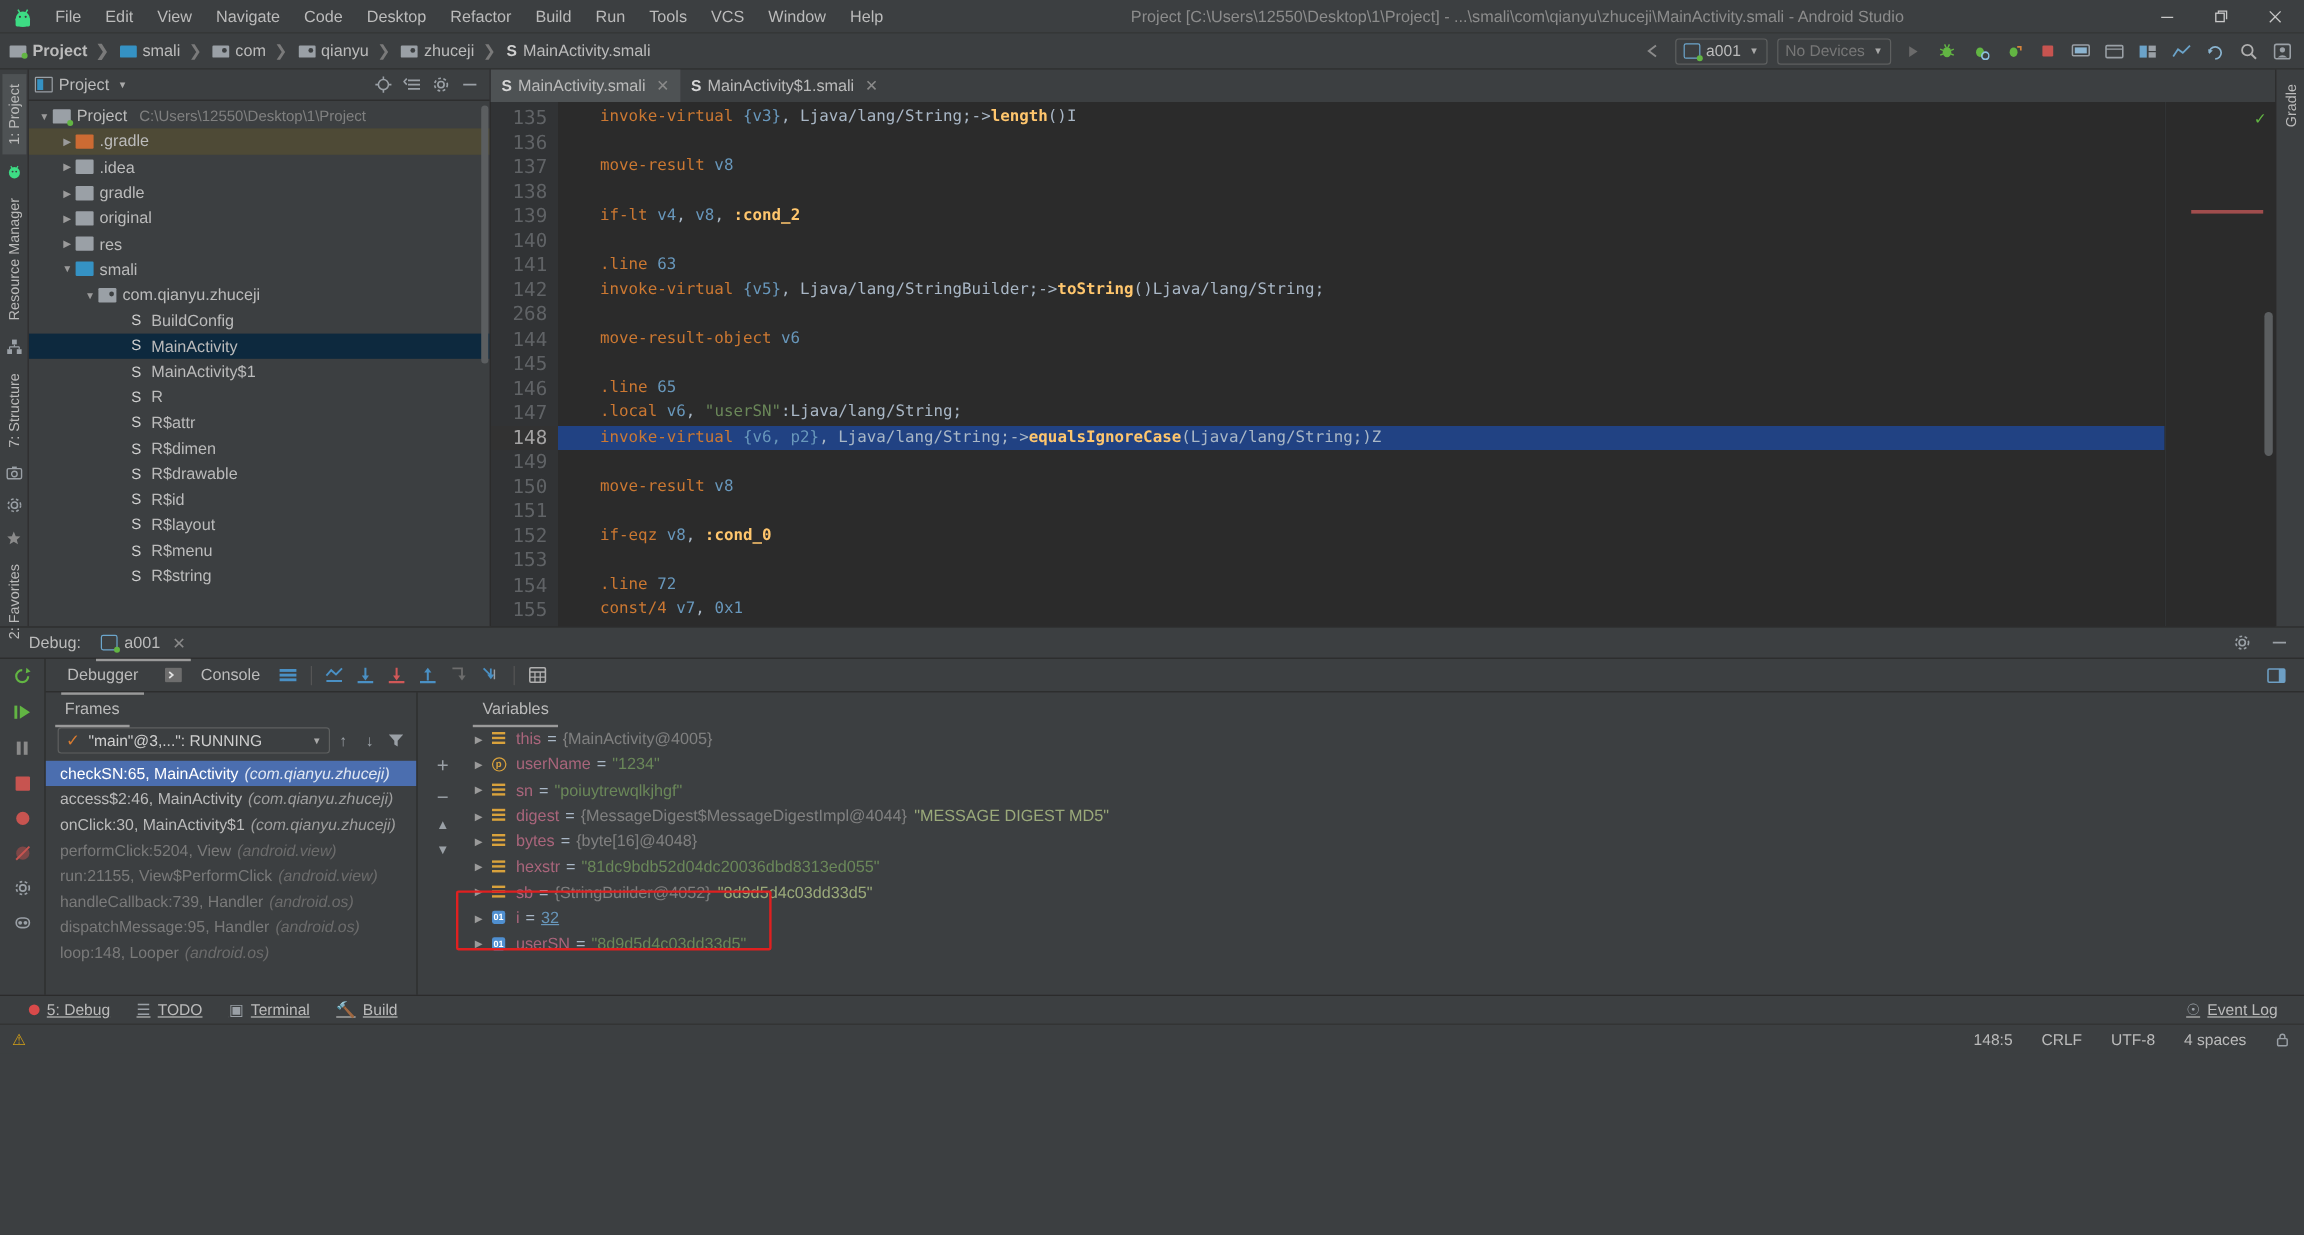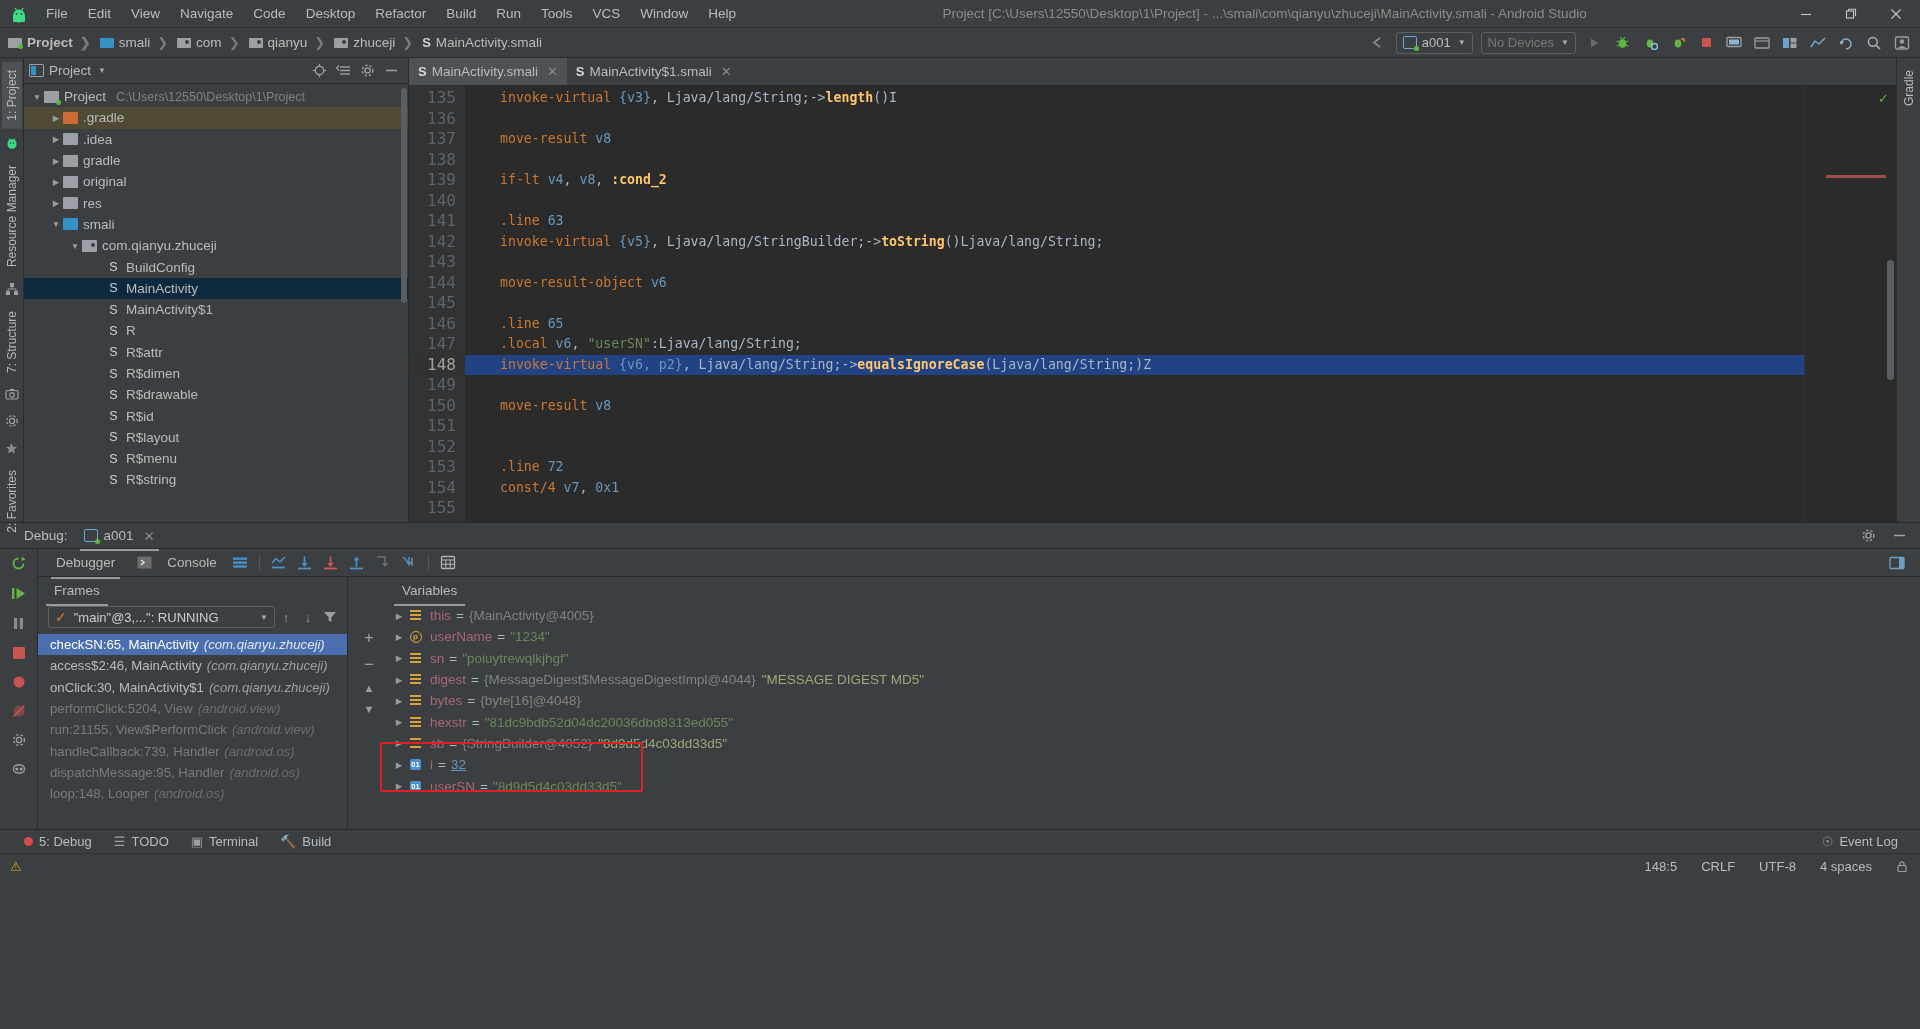--- a/index.html
+++ b/index.html
@@ -275,21 +275,21 @@
   .vval-num { color:#6897bb;text-decoration:underline; }
   .vval-extra { color:#9aa97a; margin-left:6px; }
 
   .redbox {
     position:absolute; border:2px solid #e02020; border-radius:2px; pointer-events:none;
   }
 
   
   .statusrow1 {
     height:24px; flex:0 0 24px; background:#3c3f41; display:flex; align-items:center;
-    border-top:1px solid #2b2b2b; padding-left:24px; font-size:13px; color:#bbbbbb;
+    border-top:1px solid #2b2b2b; padding-left:24px; font-size:13px; color:#bbbbbb;text-decoration:underline;
   }
   .sb-item { display:flex; align-items:center; margin-right:22px; }
   .sb-item .dot { width:9px;height:9px;border-radius:50%;background:#d94a4a;margin-right:6px; }
   .statusrow1 .spacer { flex:1; }
   .statusrow2 {
     height:25px; flex:0 0 25px; background:#3c3f41; display:flex; align-items:center;
     font-size:13px; color:#bbbbbb; padding-left:10px; border-top:1px solid #323232;
   }
   .statusrow2 .spacer { flex:1; }
   .sb-seg { margin:0 12px; }
@@ -670,21 +670,21 @@
       <div class="codearea">
         <div class="gutter" id="gutter">
             <div class="gline">135</div>
             <div class="gline">136</div>
             <div class="gline">137</div>
             <div class="gline">138</div>
             <div class="gline">139</div>
             <div class="gline">140</div>
             <div class="gline">141</div>
             <div class="gline">142</div>
-            <div class="gline">143</div>
+            <div class="gline">268</div>
             <div class="gline">144</div>
             <div class="gline">145</div>
             <div class="gline">146</div>
             <div class="gline">147</div>
             <div class="gline cur">148</div>
             <div class="gline">149</div>
             <div class="gline">150</div>
             <div class="gline">151</div>
             <div class="gline">152</div>
             <div class="gline">153</div>
@@ -702,20 +702,21 @@
             <div class="cline"><span class="tk-ins">invoke-virtual</span><span class="tk-plain"> </span><span class="tk-reg">{v5}</span><span class="tk-plain">, </span><span class="tk-type">Ljava/lang/StringBuilder;-&gt;</span><span class="tk-meth">toString</span><span class="tk-plain">()Ljava/lang/String;</span></div>
             <div class="cline">&nbsp;</div>
             <div class="cline"><span class="tk-ins">move-result-object</span><span class="tk-plain"> </span><span class="tk-reg">v6</span></div>
             <div class="cline">&nbsp;</div>
             <div class="cline"><span class="tk-dir">.line</span><span class="tk-plain"> </span><span class="tk-num">65</span></div>
             <div class="cline"><span class="tk-dir">.local</span><span class="tk-plain"> </span><span class="tk-reg">v6</span><span class="tk-plain">, </span><span class="tk-str">"userSN"</span><span class="tk-plain">:Ljava/lang/String;</span></div>
             <div class="cline hl"><span class="tk-ins">invoke-virtual</span><span class="tk-plain"> </span><span class="tk-reg">{v6, p2}</span><span class="tk-plain">, </span><span class="tk-type">Ljava/lang/String;-&gt;</span><span class="tk-meth">equalsIgnoreCase</span><span class="tk-plain">(Ljava/lang/String;)Z</span></div>
             <div class="cline">&nbsp;</div>
             <div class="cline"><span class="tk-ins">move-result</span><span class="tk-plain"> </span><span class="tk-reg">v8</span></div>
             <div class="cline">&nbsp;</div>
+            <div class="cline"><span class="tk-ins">if-eqz</span><span class="tk-plain"> </span><span class="tk-reg">v8</span><span class="tk-plain">, </span><span class="tk-lbl">:cond_0</span></div>
             <div class="cline">&nbsp;</div>
             <div class="cline"><span class="tk-dir">.line</span><span class="tk-plain"> </span><span class="tk-num">72</span></div>
             <div class="cline"><span class="tk-ins">const/4</span><span class="tk-plain"> </span><span class="tk-reg">v7</span><span class="tk-plain">, </span><span class="tk-num">0x1</span></div>
           </div>
         <div class="codemap">
           <span class="check-ok">✓</span>
           <div class="err-stripe" style="top:90px;"></div>
           <div class="vscroll" style="top:175px;height:120px;"></div>
         </div>
       </div>

